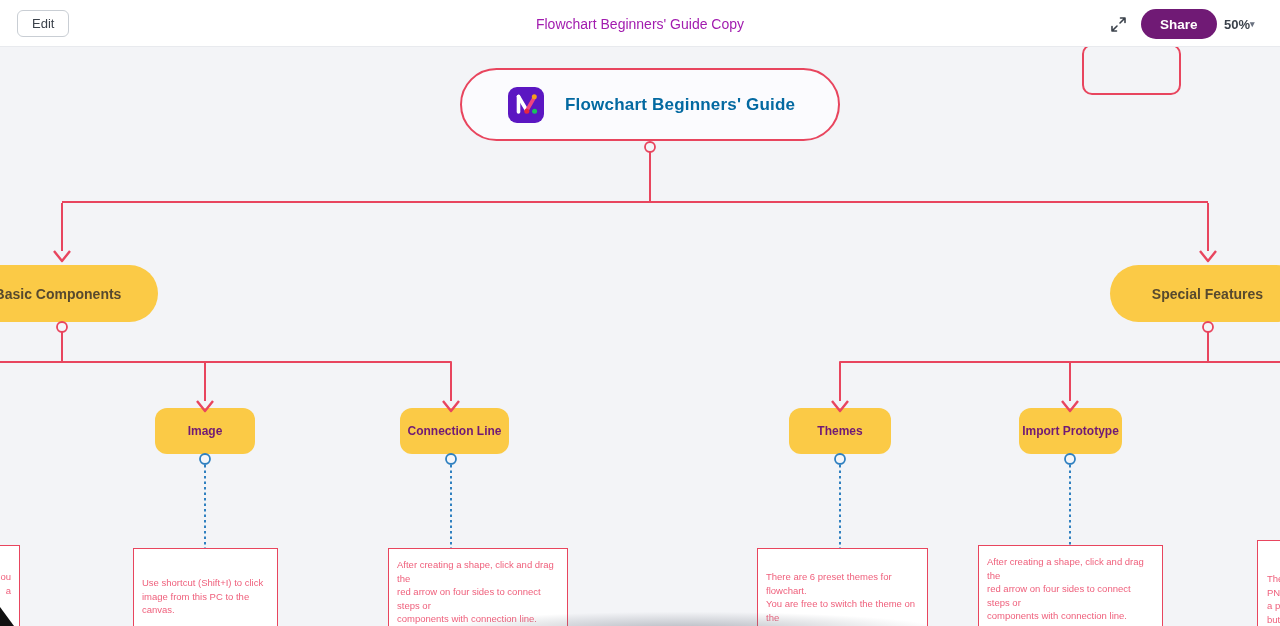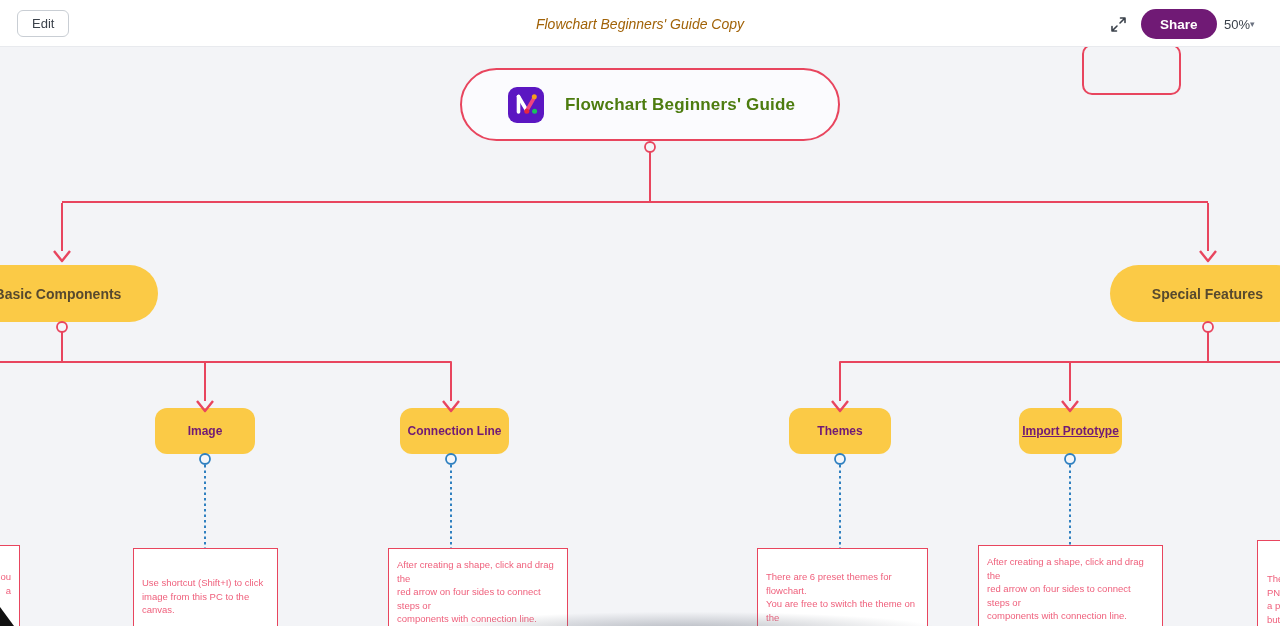--- a/index.html
+++ b/index.html
@@ -17,64 +17,64 @@
     background:#FFFFFF; border-bottom:1px solid #E8EAEE; z-index:10;
   }
   .edit-btn {
     position:absolute; left:17px; top:10px; height:27px; padding:0 14px;
     background:#FFFFFF; border:1px solid #C9CED4; border-radius:6px;
     font-size:13px; color:#3B424B; display:flex; align-items:center; cursor:pointer;
   }
   .doc-title {
     position:absolute; left:50%; top:0; transform:translateX(-50%);
     height:47px; display:flex; align-items:center;
-    font-size:14px; color:#a16207; white-space:nowrap;font-style:italic;
+    font-size:14px; color:#a21caf; white-space:nowrap;
   }
   .expand-btn {
     position:absolute; left:1108px; top:14px; width:20px; height:20px;
     display:flex; align-items:center; justify-content:center; cursor:pointer;
   }
   .share-btn {
     position:absolute; left:1141px; top:9px; height:30px; padding:0 19px;
     background:#701a75; border:none; border-radius:16px;
     color:#FFFFFF; font-size:13.5px; font-weight:700;
     display:flex; align-items:center; cursor:pointer;
   }
   .zoom-ctrl {
     position:absolute; left:1224px; top:13px; height:22px;
     display:flex; align-items:center; cursor:pointer;
-    font-size:13px; color:#3B424B;
+    font-size:13px; color:#3B424B;font-weight:bold;
   }
   .caret { font-size:9px; color:#6B7280; }
 
   
   .root-node {
     position:absolute; left:460px; top:68px; width:380px; height:73px;
     background:#FBFBFE; border:2px solid #E8455E; border-radius:36.5px;
     display:flex; align-items:center; padding-left:46px; gap:21px; z-index:2;
   }
-  .root-label { font-size:17px; font-weight:700; color:#4d7c0f; letter-spacing:.2px; }
+  .root-label { font-size:17px; font-weight:700; color:#0369a1; letter-spacing:.2px; }
 
   .lvl2-node {
     position:absolute; height:57px; background:#FBCA46; border-radius:28.5px;
     display:flex; align-items:center; justify-content:center;
     font-size:14px; font-weight:700; color:#57492E; z-index:2;
   }
   .lvl2-basic { left:-42px; top:265px; width:200px; }
   .lvl2-special { left:1110px; top:265px; width:195px; }
 
   .lvl3-node {
     position:absolute; top:408px; height:46px; background:#FBCA46; border-radius:12px;
     display:flex; align-items:center; justify-content:center;
     font-size:12px; font-weight:700; color:#701a75; z-index:2;
   }
   .lvl3-image { left:155px; width:100px; }
   .lvl3-connline { left:400px; width:109px; }
   .lvl3-themes { left:789px; width:102px; }
-  .lvl3-import { left:1019px; width:103px;text-decoration:underline; }
+  .lvl3-import { left:1019px; width:103px; }
 
   
   .stray-rect {
     position:absolute; left:1082px; top:44px; width:99px; height:51px;
     border:2px solid #E8455E; border-radius:10px; z-index:1;
   }
 
   
   .connector-layer { position:absolute; left:0; top:0; z-index:3; pointer-events:none; }
 

